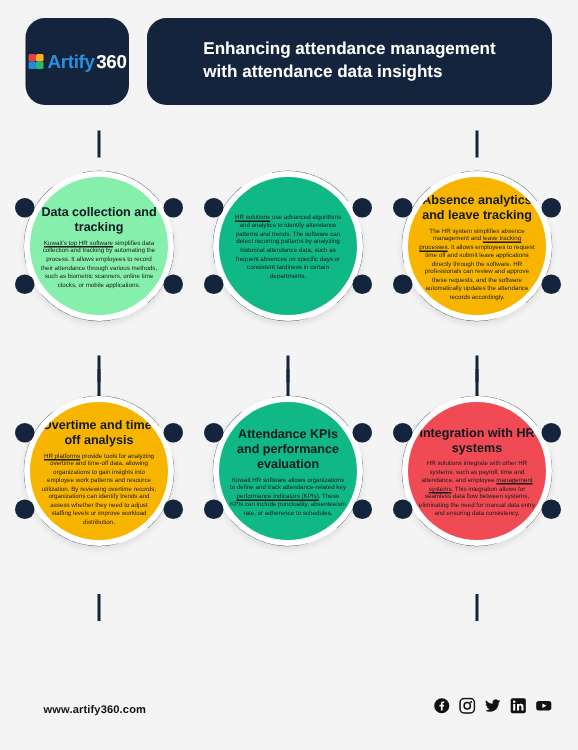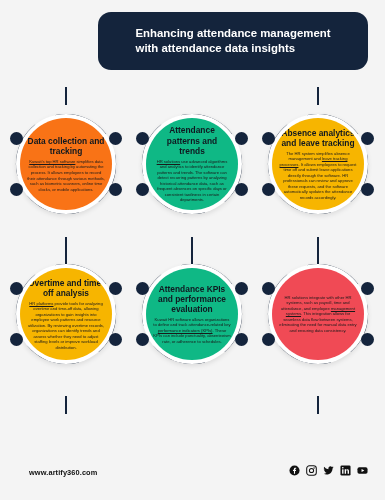--- a/index.html
+++ b/index.html
@@ -94,56 +94,67 @@
   }
   .socials { position:absolute; right:17px; top:11px; display:flex; gap:6px; align-items:center; }
   .socials svg { display:block; }
 </style>
 </head>
 <body>
 
 <div class="page">
 
   <div class="header">
+    <div class="logo-box">
+      <div class="logo-wrap">
+        <span class="logo-mark">
+          <i class="lm1"></i>
+            <i class="lm2"></i>
+            <i class="lm3"></i>
+            <i class="lm4"></i>
+        </span>
+        <span class="logo-a">Artify</span>
+        <span class="logo-n">360</span>
+      </div>
+    </div>
     <div class="title-banner">
       <div class="ttl">Enhancing attendance management
 with attendance data insights</div>
     </div>
   </div>
 
   <div class="grid">
 
     <div class="cell c0">
       <div class="stem stem-up"></div>
       <div class="stem stem-down"></div>
       <div class="ringwrap">
         <svg class="arc" viewBox="0 0 112 112">
           <circle cx="56" cy="56" r="49" fill="none" stroke="#14243c" stroke-width="2.2" stroke-dasharray="56 22" stroke-dashoffset="14"></circle>
         </svg>
         <div class="whitering"></div>
-        <div class="disc" style="background: #f97316;">
+        <div class="disc" style="background: #86efac;">
           <h3>Data collection and tracking</h3>
           <p><span class="lnk">Kuwait's top HR software</span><span> simplifies data collection and tracking by automating the process. It allows employees to record their attendance through various methods, such as biometric scanners, online time clocks, or mobile applications.</span></p>
         </div>
         <span class="dot dot-tl"></span>
         <span class="dot dot-tr"></span>
         <span class="dot dot-bl"></span>
         <span class="dot dot-br"></span>
       </div>
     </div>
 
     <div class="cell c1">
       <div class="stem stem-down"></div>
       <div class="ringwrap">
         <svg class="arc" viewBox="0 0 112 112">
           <circle cx="56" cy="56" r="49" fill="none" stroke="#14243c" stroke-width="2.2" stroke-dasharray="56 22" stroke-dashoffset="14"></circle>
         </svg>
         <div class="whitering"></div>
         <div class="disc" style="background: rgb(15, 184, 133);">
-          <h3>Attendance patterns and trends</h3>
           <p><span class="lnk">HR solutions</span><span> use advanced algorithms and analytics to identify attendance patterns and trends. The software can detect recurring patterns by analyzing historical attendance data, such as frequent absences on specific days or consistent tardiness in certain departments.</span></p>
         </div>
         <span class="dot dot-tl"></span>
         <span class="dot dot-tr"></span>
         <span class="dot dot-bl"></span>
         <span class="dot dot-br"></span>
       </div>
     </div>
 
     <div class="cell c2">
@@ -204,20 +215,21 @@
 
     <div class="cell c5">
       <div class="stem stem-up"></div>
       <div class="stem stem-down"></div>
       <div class="ringwrap">
         <svg class="arc" viewBox="0 0 112 112">
           <circle cx="56" cy="56" r="49" fill="none" stroke="#14243c" stroke-width="2.2" stroke-dasharray="56 22" stroke-dashoffset="14"></circle>
         </svg>
         <div class="whitering"></div>
         <div class="disc" style="background: rgb(240, 74, 85);">
+          <h3>Integration with HR systems</h3>
           <p><span>HR solutions integrate with other HR systems, such as payroll, time and attendance, and employee </span><span class="lnk">management systems</span><span>. This integration allows for seamless data flow between systems, eliminating the need for manual data entry and ensuring data consistency.</span></p>
         </div>
         <span class="dot dot-tl"></span>
         <span class="dot dot-tr"></span>
         <span class="dot dot-bl"></span>
         <span class="dot dot-br"></span>
       </div>
     </div>
 
   </div>

